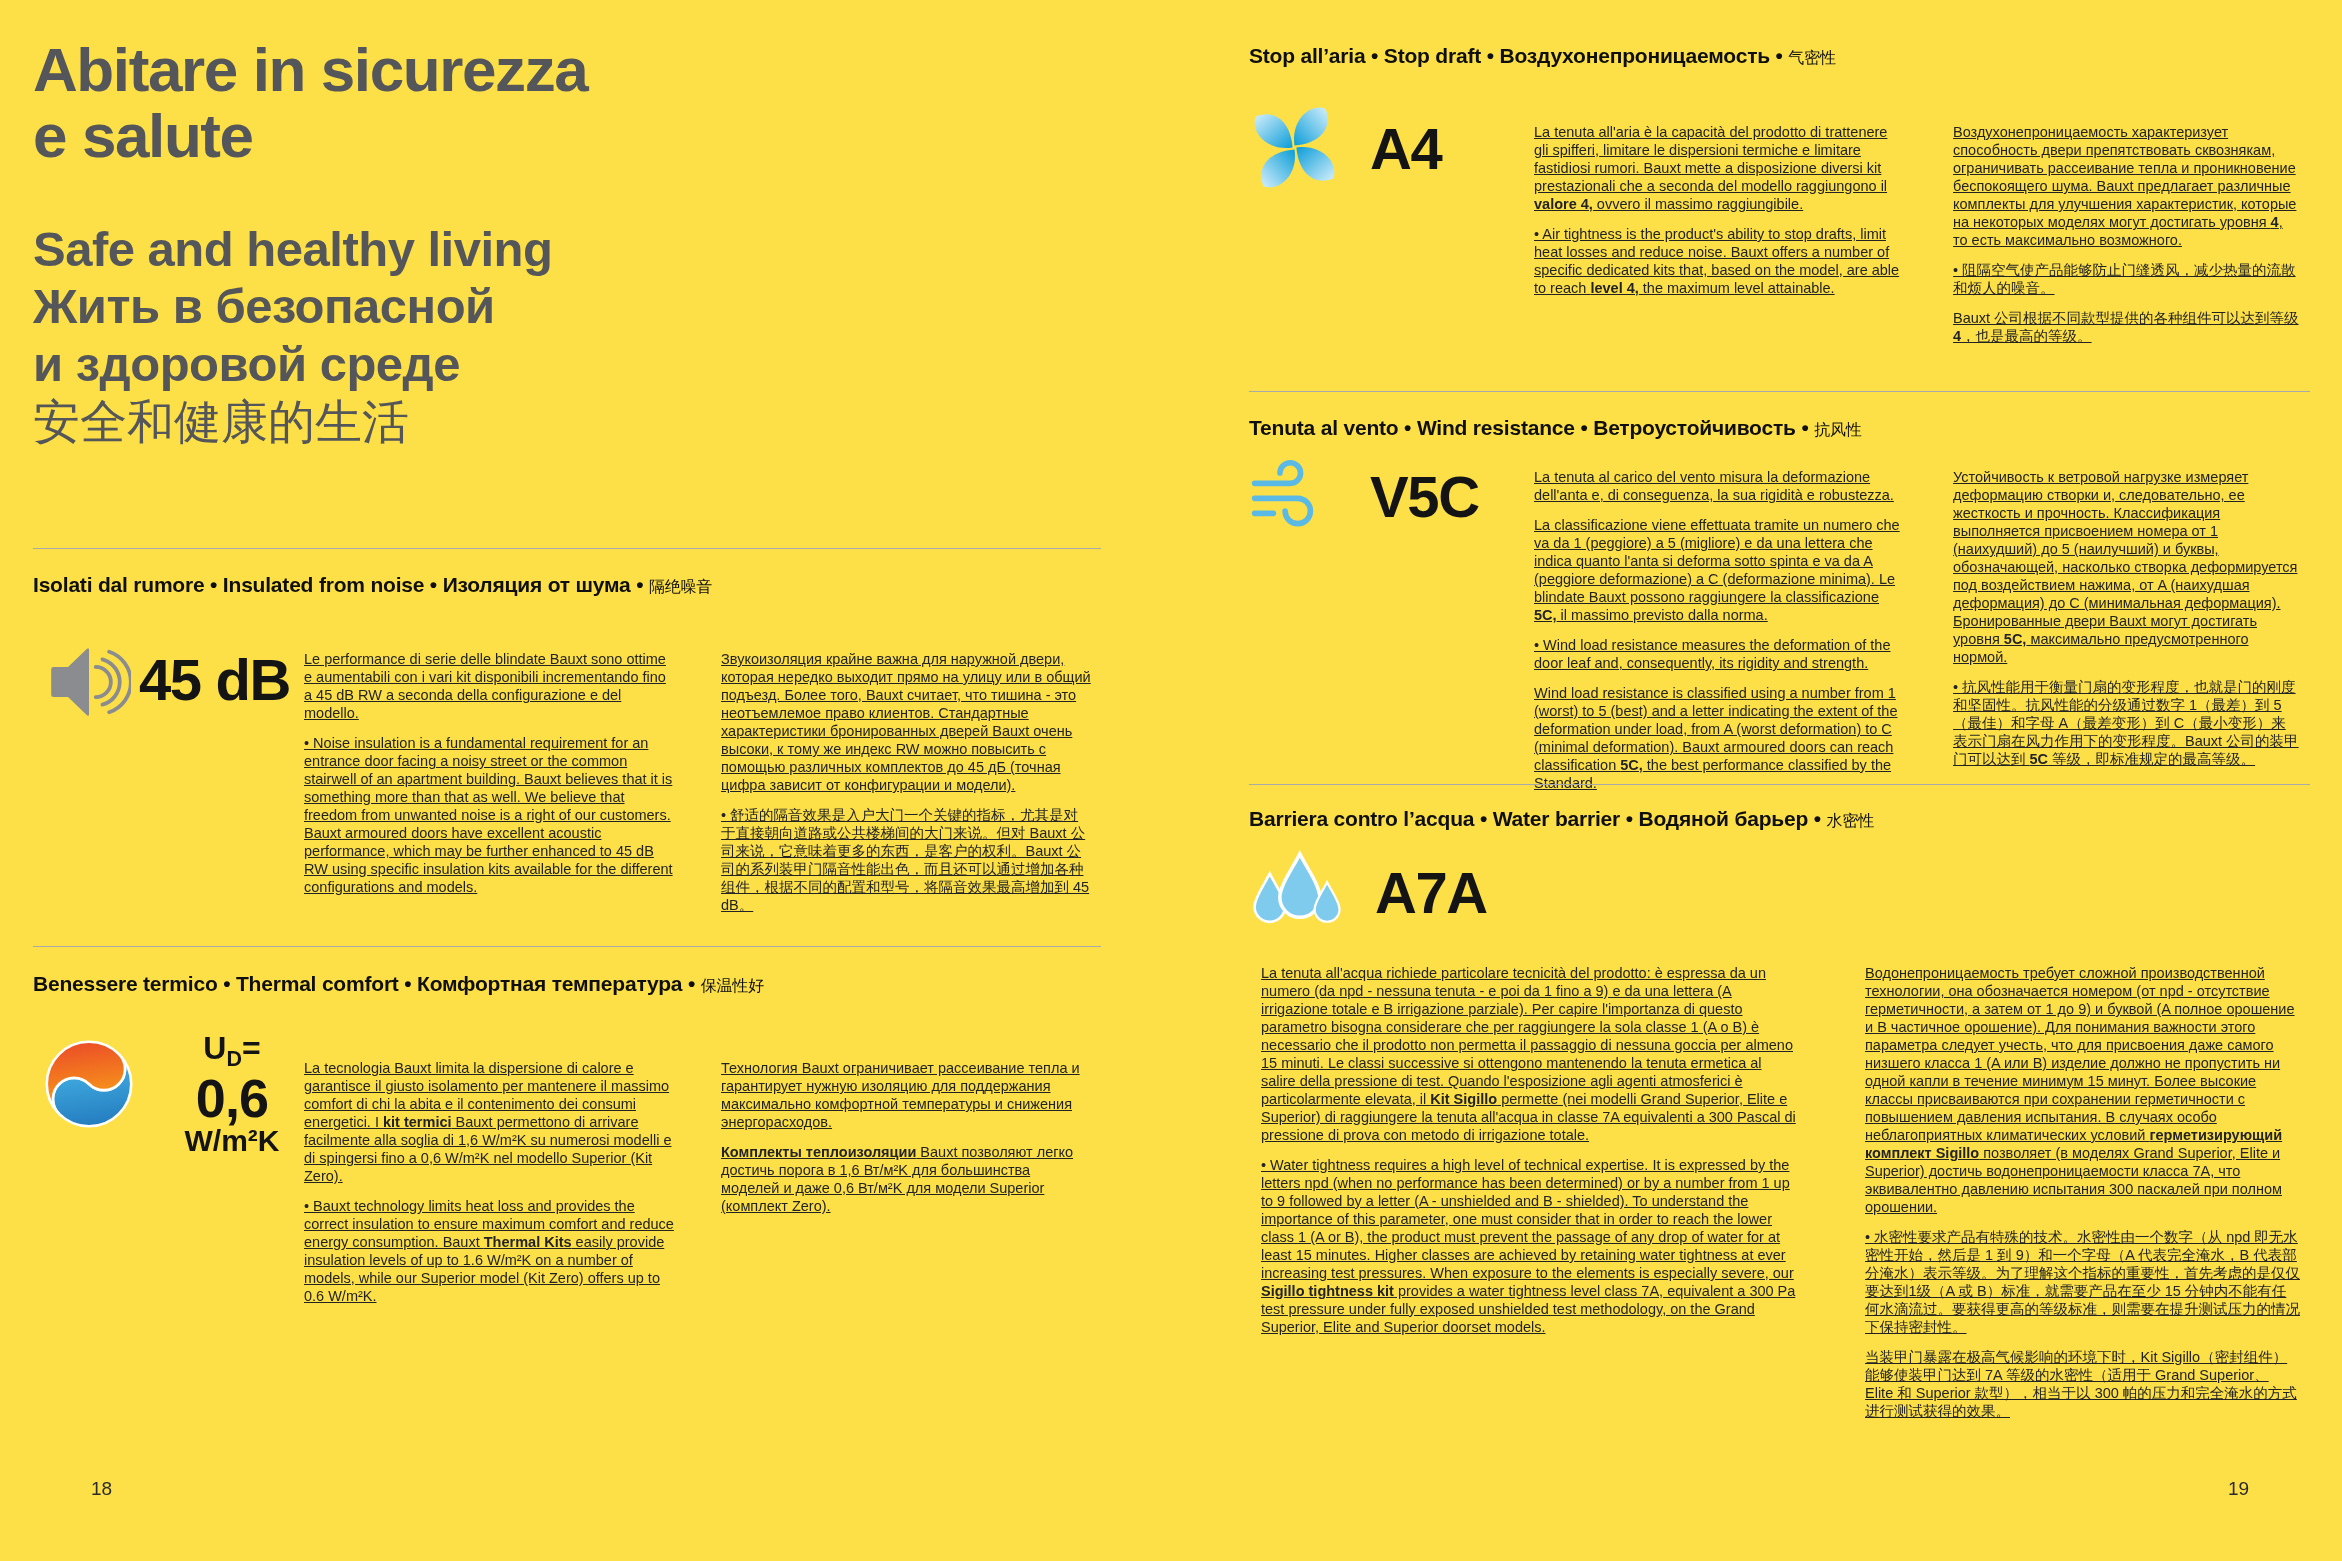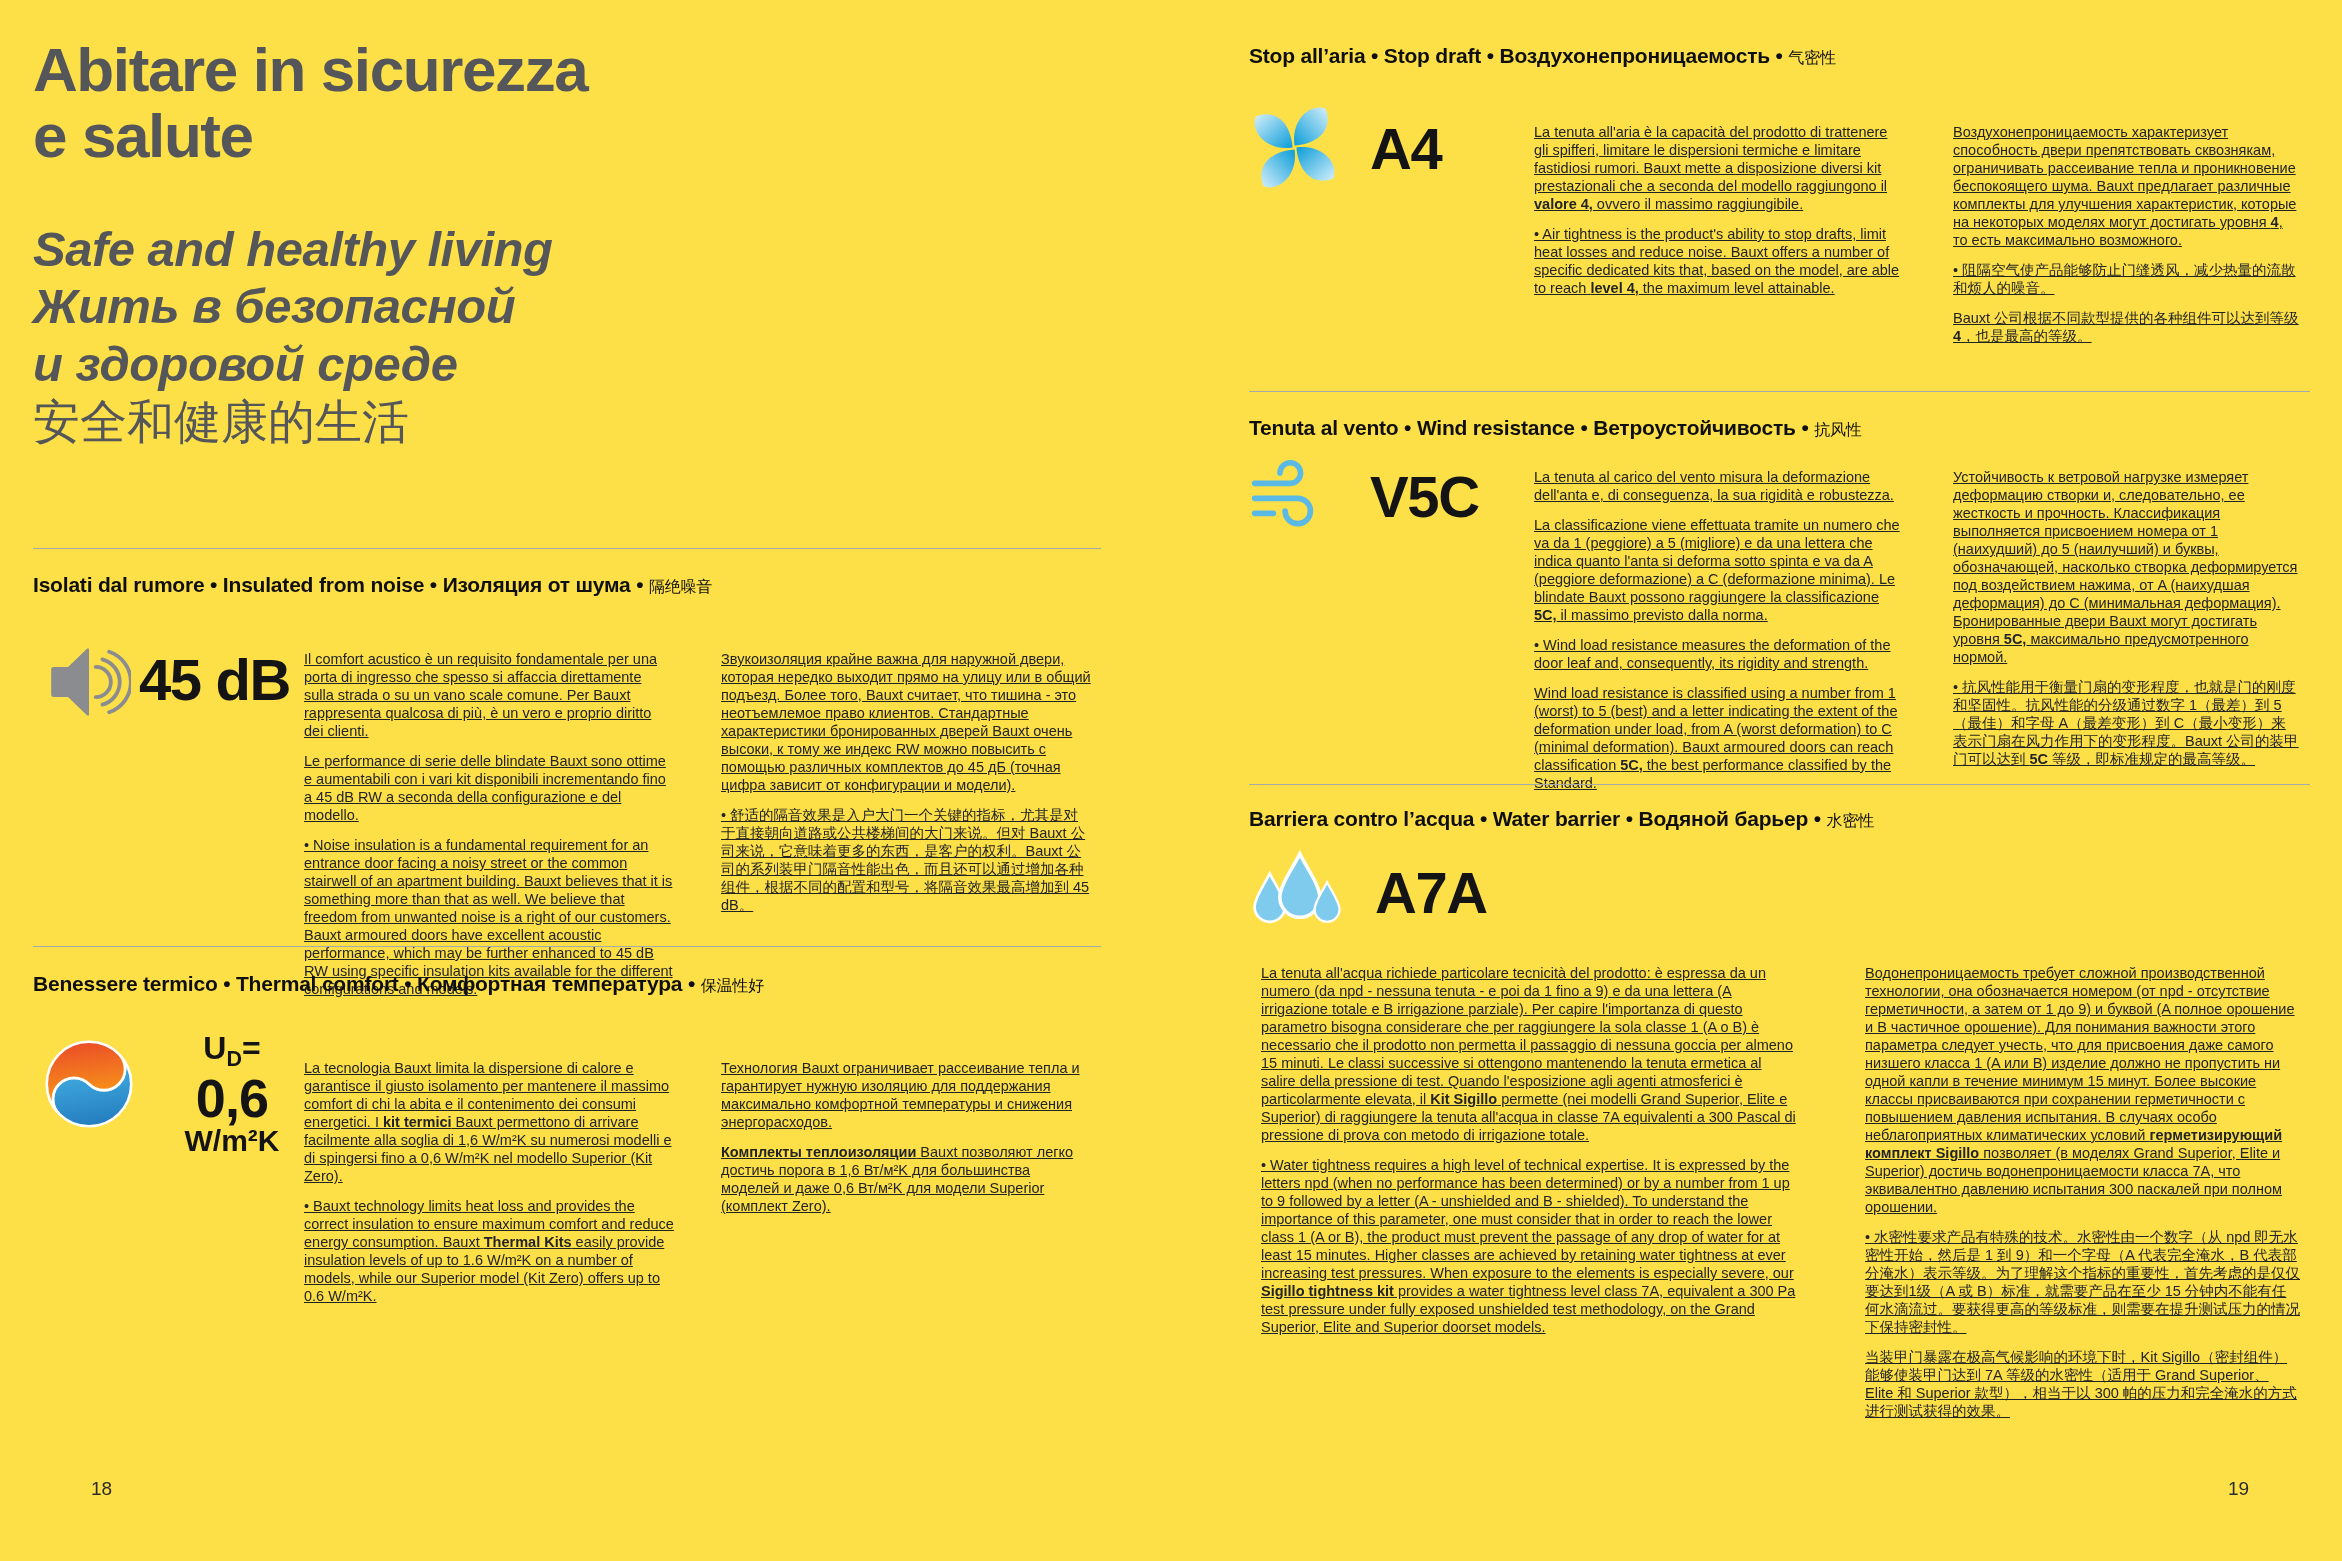--- a/index.html
+++ b/index.html
@@ -1,20 +1,20 @@
 <!DOCTYPE html>
 <html style="font-size:15px"><head>
 <meta charset="utf-8">
 <style>
   html,body{margin:0;padding:0;background:#ffffff;}
   .sheet{position:relative;width:2342px;height:1562px;background:#fde047;overflow:hidden;
          font-family:"Liberation Sans","DejaVu Sans",sans-serif;color:#222;}
   .abs{position:absolute;}
   .title{font-size:62px;font-weight:bold;color:#55565a;line-height:1.06;letter-spacing:-1.4px;white-space:pre-line;}
-  .subtitle{font-size:49px;font-weight:bold;color:#55565a;line-height:1.17;letter-spacing:-0.5px;white-space:pre-line;font-style:italic;}
+  .subtitle{font-size:49px;font-weight:bold;color:#55565a;line-height:1.17;letter-spacing:-0.5px;white-space:pre-line;}
   .subtitle-cjk{font-size:47px;font-weight:400;color:#55565a;line-height:1.2;}
   .rule{height:0.9px;background:#a7a9ac;}
   .sec-h{margin:0;font-size:21px;font-weight:bold;color:#0f0f0f;letter-spacing:-0.2px;white-space:nowrap;}
   .sec-h .cjk{font-size:16px;font-weight:400;}
   .col{font-size:14.5px;line-height:18px;color:#232323;text-align:left;}
   .col p.para{margin:12px;text-decoration:underline;}
   .big-val{font-size:58px;font-weight:bold;color:#141414;letter-spacing:-1.4px;line-height:1;}
   .tv{width:150px;text-align:center;color:#141414;font-weight:bold;line-height:1.02;}
   .tv .l1{font-size:32px;}
   .tv .l1 sub{font-size:21.5px;}
@@ -48,21 +48,20 @@
       <path d="M5 33 q0 -3 3 -3 h17 L47 9 q3 -3 3 1 v76 q0 4 -3 1 L25 66 H8 q-3 0 -3 -3 z" fill="#8a8c8f"></path>
       <path d="M58 30 a18 18 0 0 1 0 36" fill="none" stroke="#8a8c8f" stroke-width="4.5" stroke-linecap="round"></path>
       <path d="M66 21 a28 28 0 0 1 0 54" fill="none" stroke="#8a8c8f" stroke-width="4.5" stroke-linecap="round"></path>
       <path d="M74 12 a38 38 0 0 1 0 72" fill="none" stroke="#8a8c8f" stroke-width="4.5" stroke-linecap="round"></path>
     </svg>
   </span>
 
   <div class="abs big-val" style="left:139px;top:651px;">45 dB</div>
 
   <div class="abs col" style="left:292px;top:638px;width:394px;">
-      <p class="para">Il comfort acustico è un requisito fondamentale per una porta di ingresso che spesso si affaccia direttamente sulla strada o su un vano scale comune. Per Bauxt rappresenta qualcosa di più, è un vero e proprio diritto dei clienti.</p>
       <p class="para">Le performance di serie delle blindate Bauxt sono ottime e aumentabili con i vari kit disponibili incrementando fino a 45 dB RW a seconda della configurazione e del modello.</p>
       <p class="para">• Noise insulation is a fundamental requirement for an entrance door facing a noisy street or the common stairwell of an apartment building. Bauxt believes that it is something more than that as well. We believe that freedom from unwanted noise is a right of our customers. Bauxt armoured doors have excellent acoustic performance, which may be further enhanced to 45 dB RW using specific insulation kits available for the different configurations and models.</p>
     </div>
 
   <div class="abs col" style="left:709px;top:638px;width:394px;">
       <p class="para">Звукоизоляция крайне важна для наружной двери, которая нередко выходит прямо на улицу или в общий подъезд. Более того, Bauxt считает, что тишина - это неотъемлемое право клиентов. Стандартные характеристики бронированных дверей Bauxt очень высоки, к тому же индекс RW можно повысить с помощью различных комплектов до 45 дБ (точная цифра зависит от конфигурации и модели).</p>
       <p class="para">• 舒适的隔音效果是入户大门一个关键的指标，尤其是对于直接朝向道路或公共楼梯间的大门来说。但对 Bauxt 公司来说，它意味着更多的东西，是客户的权利。Bauxt 公司的系列装甲门隔音性能出色，而且还可以通过增加各种组件，根据不同的配置和型号，将隔音效果最高增加到 45 dB。</p>
     </div>
 
   <div class="abs rule" style="left:33px;top:946px;width:1068px;"></div>

